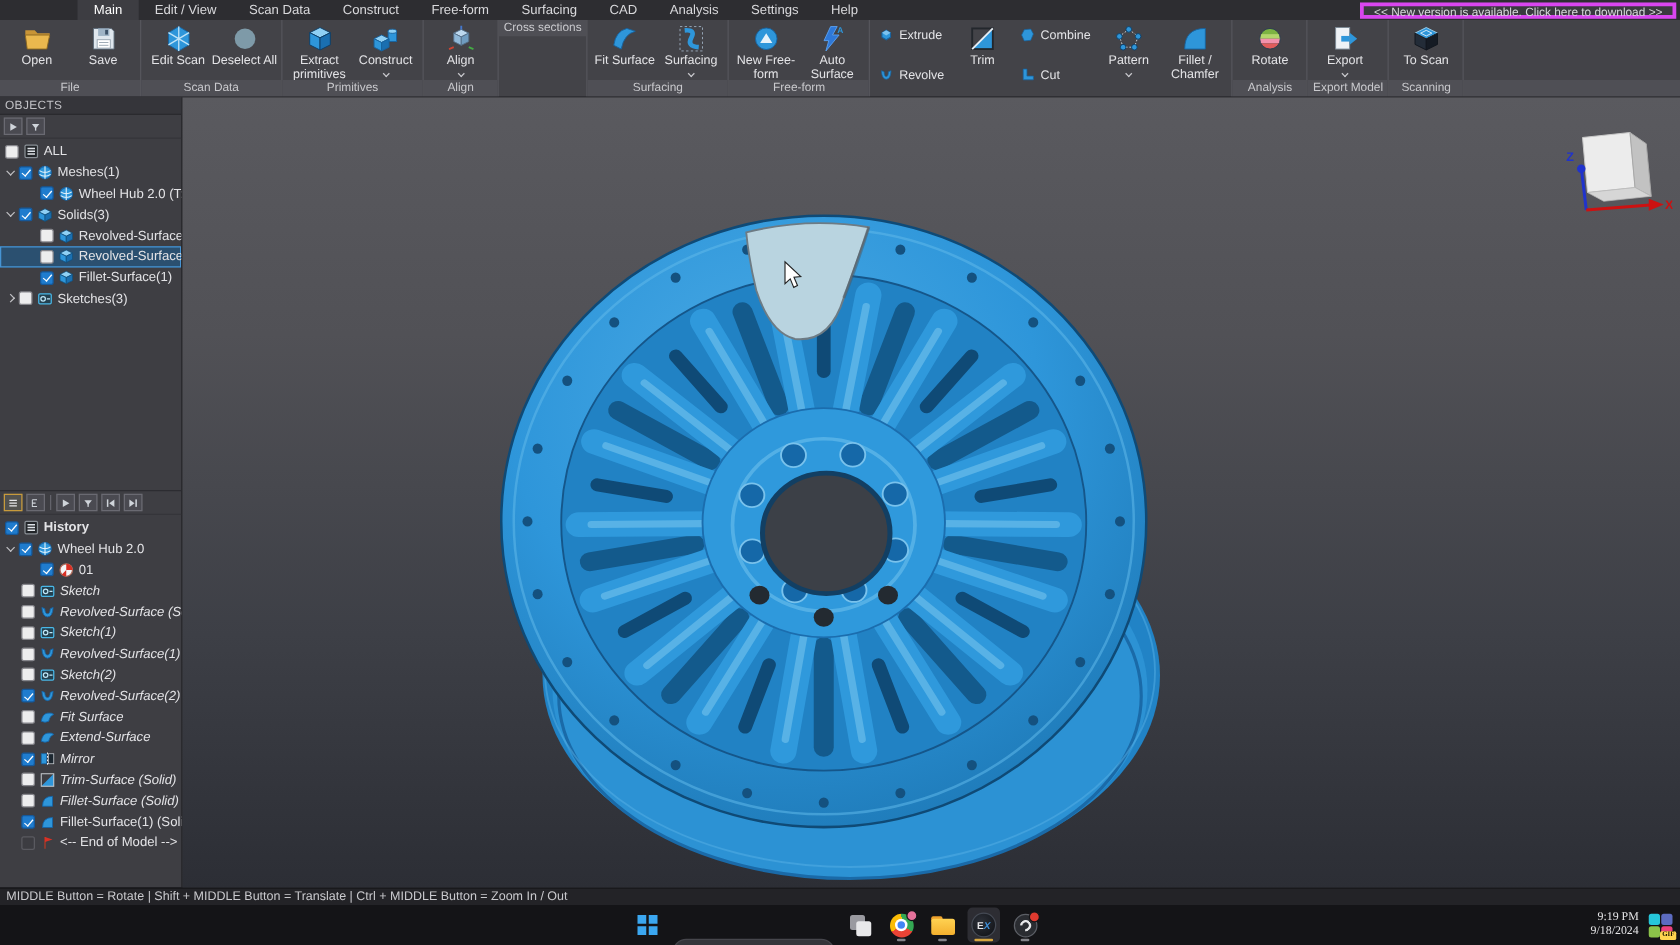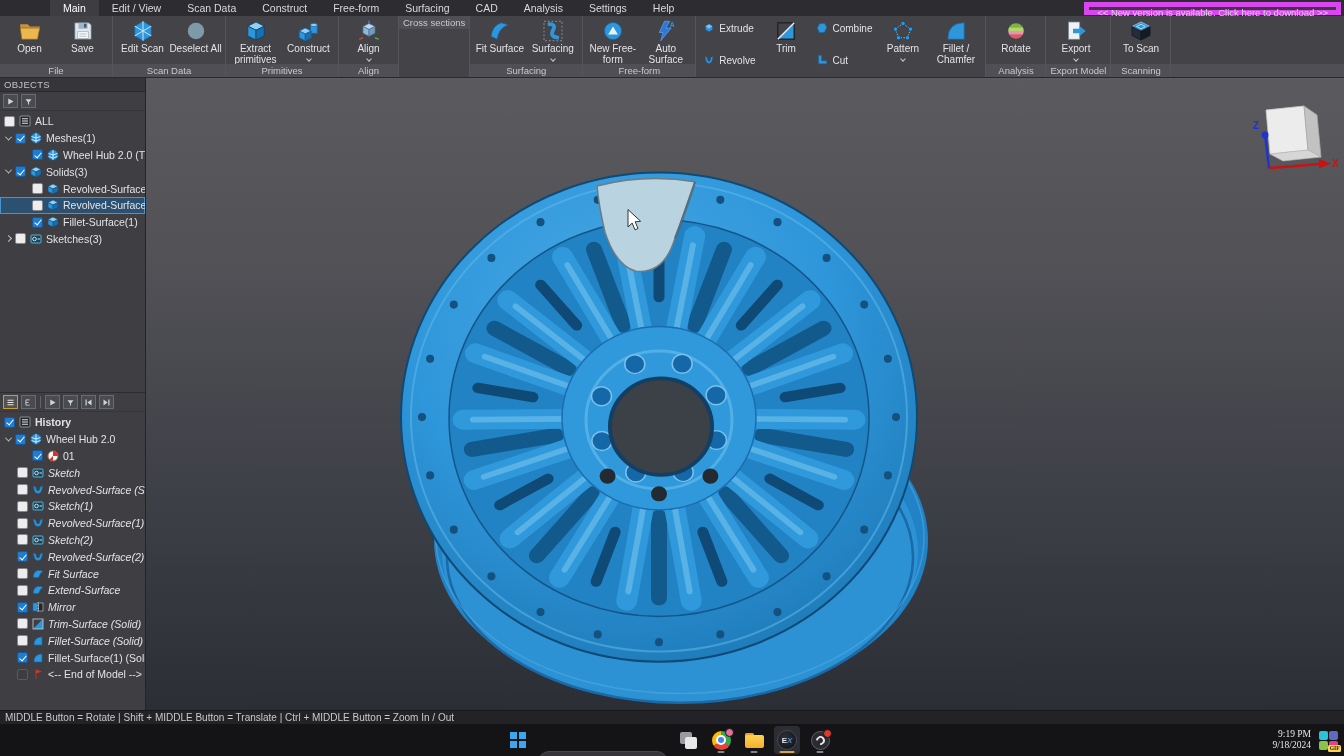--- a/index.html
+++ b/index.html
@@ -17,23 +17,23 @@
   .logo-main .lx { color:#3e8fd8; font-style:italic; }
   .logo-sub { font-size:4.5px; color:#4a90d9; margin-top:-2px; letter-spacing:.5px; }
   .qat { position:absolute; left:52px; top:1px; display:flex; align-items:center; gap:3px; z-index:7; }
   .qat-btn { width:16px; height:14px; display:flex; align-items:center; justify-content:center; color:#a9bfd2; font-size:11px; }
   .qat-btn svg { width:11px; height:11px; }
   .qat-drop { width:12px; height:14px; color:#9aa4ae; font-size:8px; display:flex; align-items:center; justify-content:center; }
 
   
   .tabrow { height:16px; background:#2d2d31; display:flex; align-items:stretch; padding-left:50px; flex:none; position:relative; }
   .tab { font-size:10.5px; color:#d9d9dc; padding:0 13px; line-height:16px; cursor:default; white-space:nowrap; }
-  .tab.active { background:#3d3d42; color:#ffffff; }
+  .tab.active { background:#3d3d42; color:#ffffff;margin-left:12px; }
   .update-banner { margin-left:auto; margin-right:3px; align-self:center; height:13px; line-height:12px;
-                   background:#3a3a3f; border:5px solid #d946ef; color:#d6d7da; font-size:9.5px; padding:0 8px; }
+                   background:#3a3a3f; border:3px solid #d946ef; color:#d6d7da; font-size:9.5px; padding:0 8px; }
 
   
   .ribbon { height:62px; background:#434348; display:flex; flex:none; border-bottom:1px solid #2a2a2e; }
   .rib-group { display:flex; flex-direction:column; border-right:1px solid #55555b; }
   .rib-items { flex:1; display:flex; align-items:stretch; padding:1px 3px 0 3px; }
   .rib-caption { height:13px; background:#50505a0; background:#4f4f55; font-size:9.5px; color:#c9c9cd;
                  text-align:center; line-height:13px; white-space:nowrap; padding:0 4px; }
   .rib-filler { flex:1; display:flex; flex-direction:column; border-right:none; }
   .rib-big { width:53px; height:47px; display:flex; flex-direction:column; align-items:center; padding-top:2px; cursor:default; }
   .rib-big .bicon { width:24px; height:24px; flex:none; }

